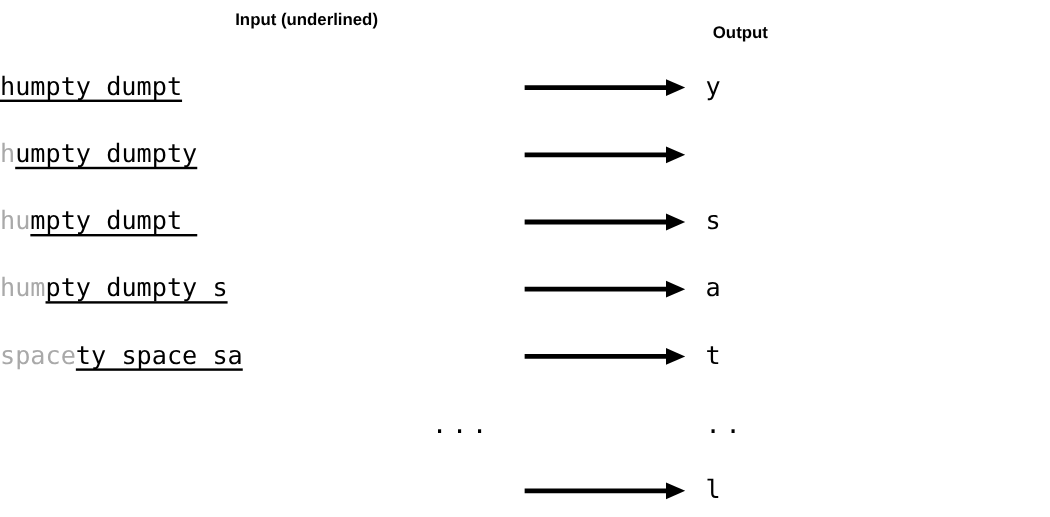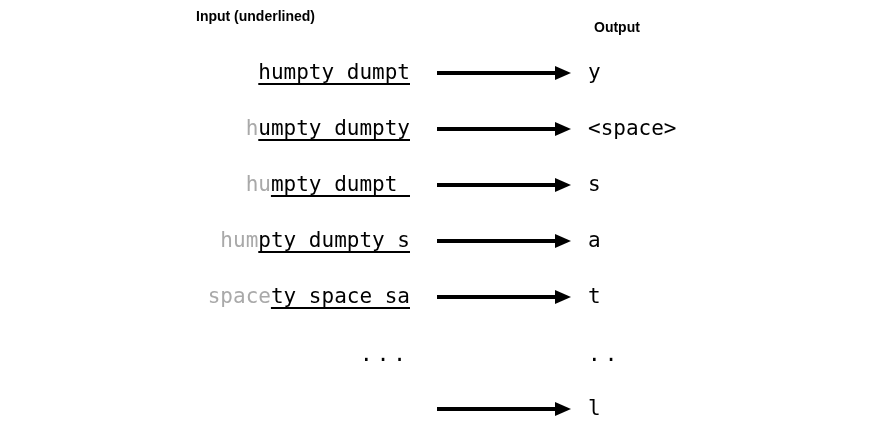--- a/index.html
+++ b/index.html
@@ -35,21 +35,21 @@
     left: 0;
     width: 875px;
     height: 56px;
   }
 
   
   .input-cell {
     position: absolute;
     left: 0;
     width: 410px;
-    text-align: right;
+    text-align: left;
     font-family: "DejaVu Sans Mono", monospace;
     font-size: 21px;
     line-height: 1;
     white-space: pre;
     top: 16px;
   }
   .ctx {
     color: #a9a9a9;
   }
   .sel {
@@ -128,21 +128,20 @@
         <div class="output-cell">y</div>
       </div>
       <div class="row" style="top: 102px;">
         <div class="input-cell"><span class="ctx">h</span><span class="sel">umpty dumpty</span></div>
         <div class="arrow">
           <svg width="135" height="18" viewBox="0 0 135 18">
             <line x1="0" y1="9" x2="120" y2="9" stroke="#000000" stroke-width="4"></line>
             <polygon points="118,2 134,9 118,16" fill="#000000"></polygon>
           </svg>
         </div>
-        <div class="output-cell">&lt;space&gt;</div>
       </div>
       <div class="row" style="top: 158px;">
         <div class="input-cell"><span class="ctx">hu</span><span class="sel">mpty dumpt </span></div>
         <div class="arrow">
           <svg width="135" height="18" viewBox="0 0 135 18">
             <line x1="0" y1="9" x2="120" y2="9" stroke="#000000" stroke-width="4"></line>
             <polygon points="118,2 134,9 118,16" fill="#000000"></polygon>
           </svg>
         </div>
         <div class="output-cell">s</div>

